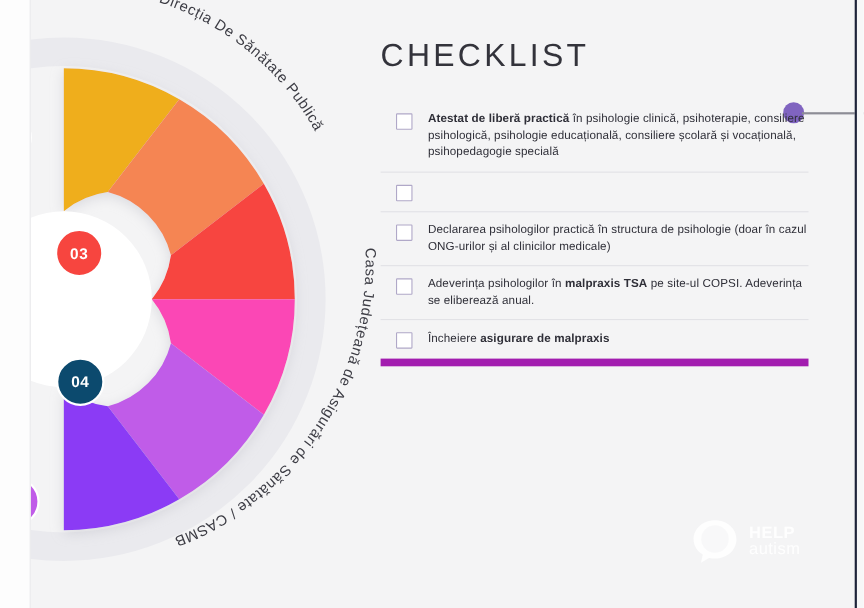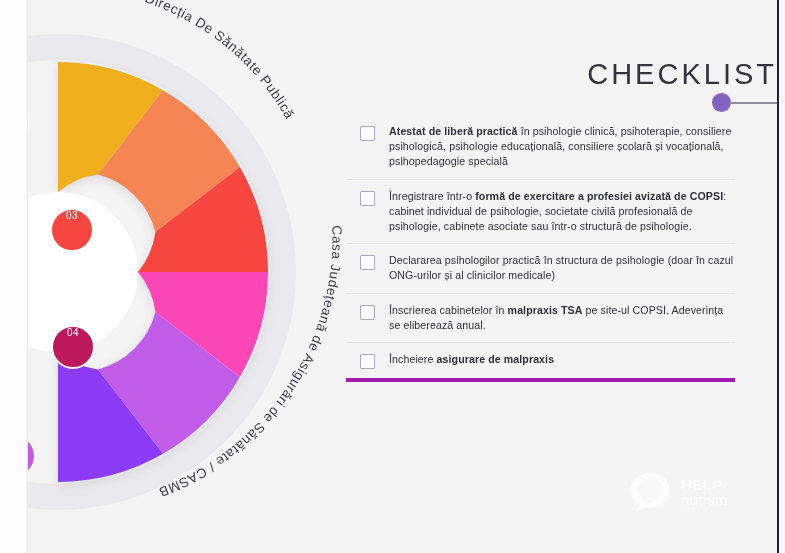--- a/index.html
+++ b/index.html
@@ -33,27 +33,27 @@
     width: 500px; height: 500px; z-index: 10;
   }
   .wheel-wrap svg { display:block; width:500px; height:500px; overflow: visible; }
 
   
   .badge {
     position: absolute;
     width: 44px; height: 44px; border-radius: 50%;
     border: 2.5px solid #ffffff;
     background: #ffffff;
-    display: flex; align-items: flex-start; justify-content: center;
-    font-size: 10px; font-weight: 400; letter-spacing: .5px;
+    display: flex; align-items: center; justify-content: center;
+    font-size: 14px; font-weight: 700; letter-spacing: .5px;
     z-index: 22;
   }
   .badge.b2 { left: 177px; top: 81px;  background:#F58553; color:#ffffff; }
   .badge.b3 { left: 242px; top: 186px; background:#F7453F; color:#ffffff; }
-  .badge.b4 { left: 243px; top: 303px; background:#be185d; color:#ffffff; }
+  .badge.b4 { left: 243px; top: 303px; background:#0c4a6e; color:#ffffff; }
   .badge.b5 { left: 184px; top: 412px; background:#C05CE8; color:#ffffff; }
 
   
   .seg-label {
     position: absolute; z-index: 21;
     color: #ffffff; font-size: 11.5px; line-height: 15.5px;
     width: 115px; letter-spacing: .15px;
   }
   .seg-label b { font-weight: 700; }
   .l2 { left: 122px; top: 117px; width: 104px; }
@@ -70,36 +70,36 @@
   }
   .curved-top { left: 120px; top: -22px; width: 340px; height: 340px; }
   .curved-bot { left: 120px; top: 212px; width: 360px; height: 360px; }
 
   
   .panel {
     position: absolute; left: 346px; top: 0; width: 431px; height: 553px;
     z-index: 15;
   }
   .cl-title {
-    text-align: right; margin-top: 58px;
+    text-align: left; margin-top: 35px;
     font-size: 29px; letter-spacing: 3px; color: #33333b; font-weight: 400;
   }
   .cl-sub {
     text-align: center; margin-top: 10px;
     font-size: 11.5px; line-height: 16px; color: #43434c; letter-spacing: .2px;
   }
 
   .cl-list { margin-top: 24px; padding-right: 42px; }
   .cl-item {
     display: flex; align-items: flex-start; gap: 14px;
     padding: 9px 0 9px 14px;
     border-top: 1px solid #e2e2e6;
   }
   .cl-item:first-child { border-top: none; }
-  .cl-item:last-child { border-bottom: 4px solid #a21caf; }
+  .cl-item:last-child { border-bottom: 7px solid #a21caf; align-items: center; }
   .cbox {
     flex: 0 0 auto; width: 15px; height: 15px; margin-top: 2px;
     border: 1.4px solid #b0a8c8; background: #ffffff; border-radius: 1px;
   }
   .cl-text {
     font-size: 10.6px; line-height: 15.2px; color: #2f2f38; letter-spacing: .1px;
   }
   .cl-text b { font-weight: 700; }
   .conn-dot {
     position: absolute; left: 712px; top: 93px;
@@ -202,32 +202,31 @@
 
     <div class="cl-list">
 
       <div class="cl-item">
         <div class="cbox"></div>
         <div class="cl-text"><b>Atestat de liberă practică</b><span> în psihologie clinică, psihoterapie, consiliere psihologică, psihologie educațională, consiliere școlară și vocațională, psihopedagogie specială</span></div>
       </div>
 
       <div class="cl-item">
         <div class="cbox"></div>
-        <div class="cl-text"><span>Înregistrare într-o </span><b>formă de exercitare a profesiei avizată de COPSI</b><span>: cabinet individual de psihologie, societate civilă profesională de psihologie, cabinete asociate sau într-o structură de psihologie.</span></div>
       </div>
 
       <div class="cl-item">
         <div class="cbox"></div>
         <div class="cl-text"><span></span><b></b><span>Declararea psihologilor practică în structura de psihologie (doar în cazul ONG-urilor și al clinicilor medicale)</span></div>
       </div>
 
 
       <div class="cl-item">
         <div class="cbox"></div>
-        <div class="cl-text"><span>Înscrierea cabinetelor în </span><b>malpraxis TSA</b><span> pe site-ul COPSI. Adeverința se eliberează anual.</span></div>
+        <div class="cl-text"><span>Adeverința psihologilor în </span><b>malpraxis TSA</b><span> pe site-ul COPSI. Adeverința se eliberează anual.</span></div>
       </div>
 
       <div class="cl-item">
         <div class="cbox"></div>
         <div class="cl-text"><span>Încheiere </span><b>asigurare de malpraxis</b><span></span></div>
       </div>
 
     </div>
   </div>
 

